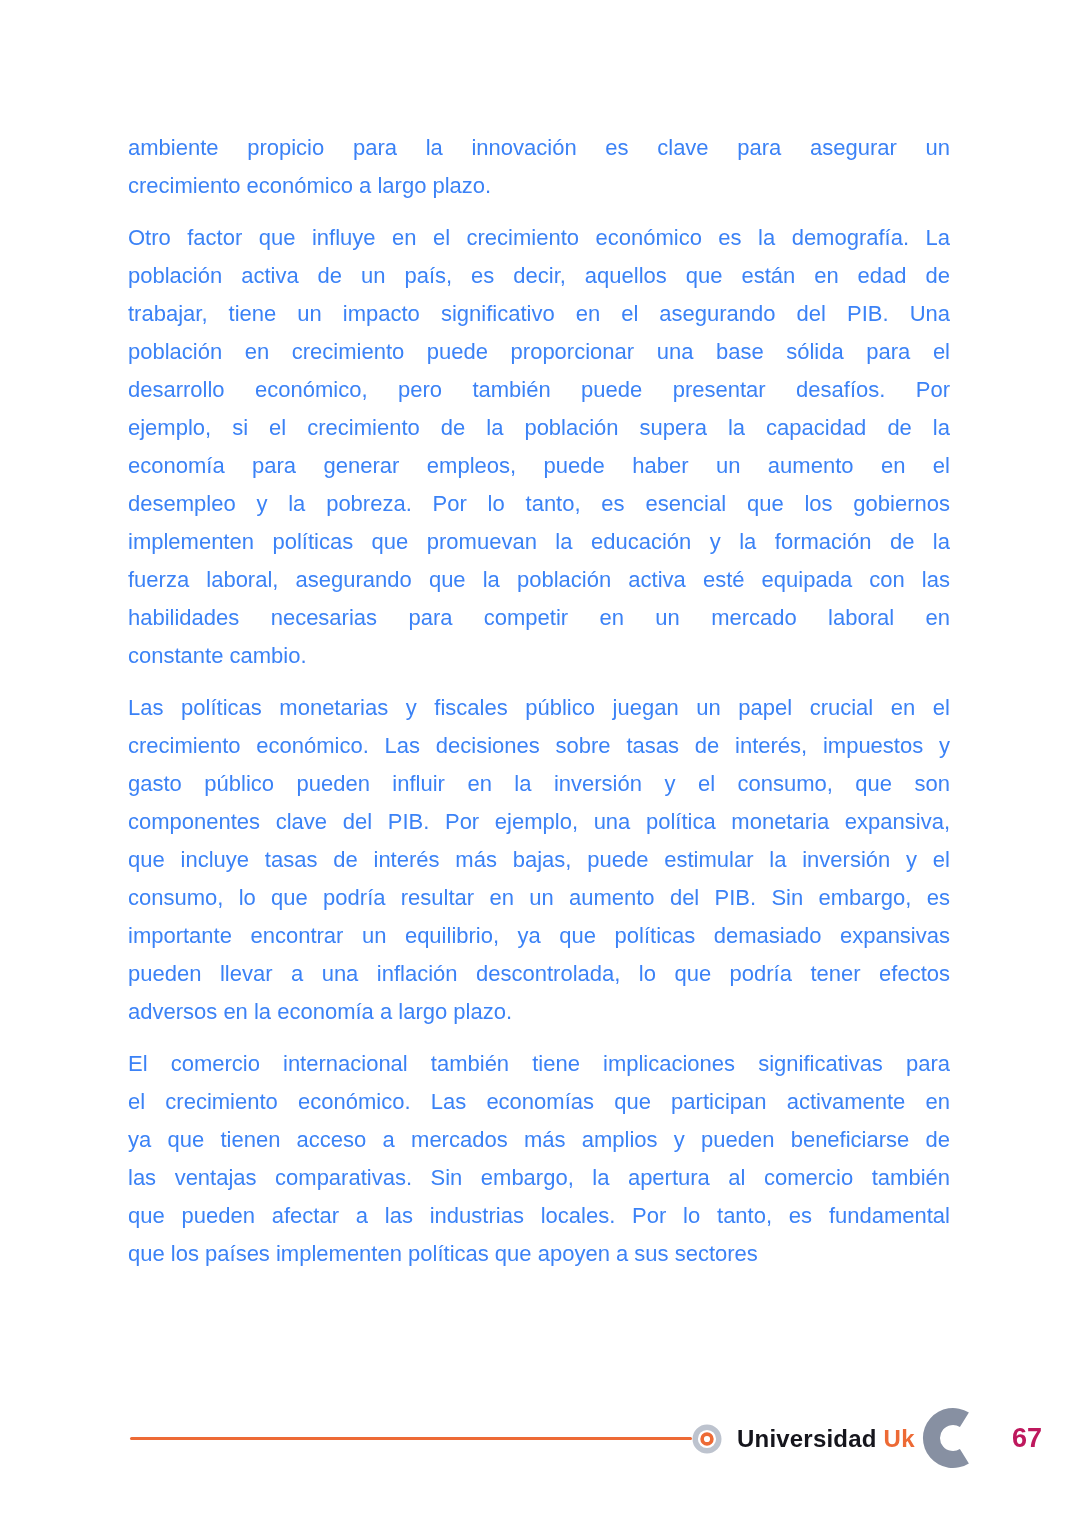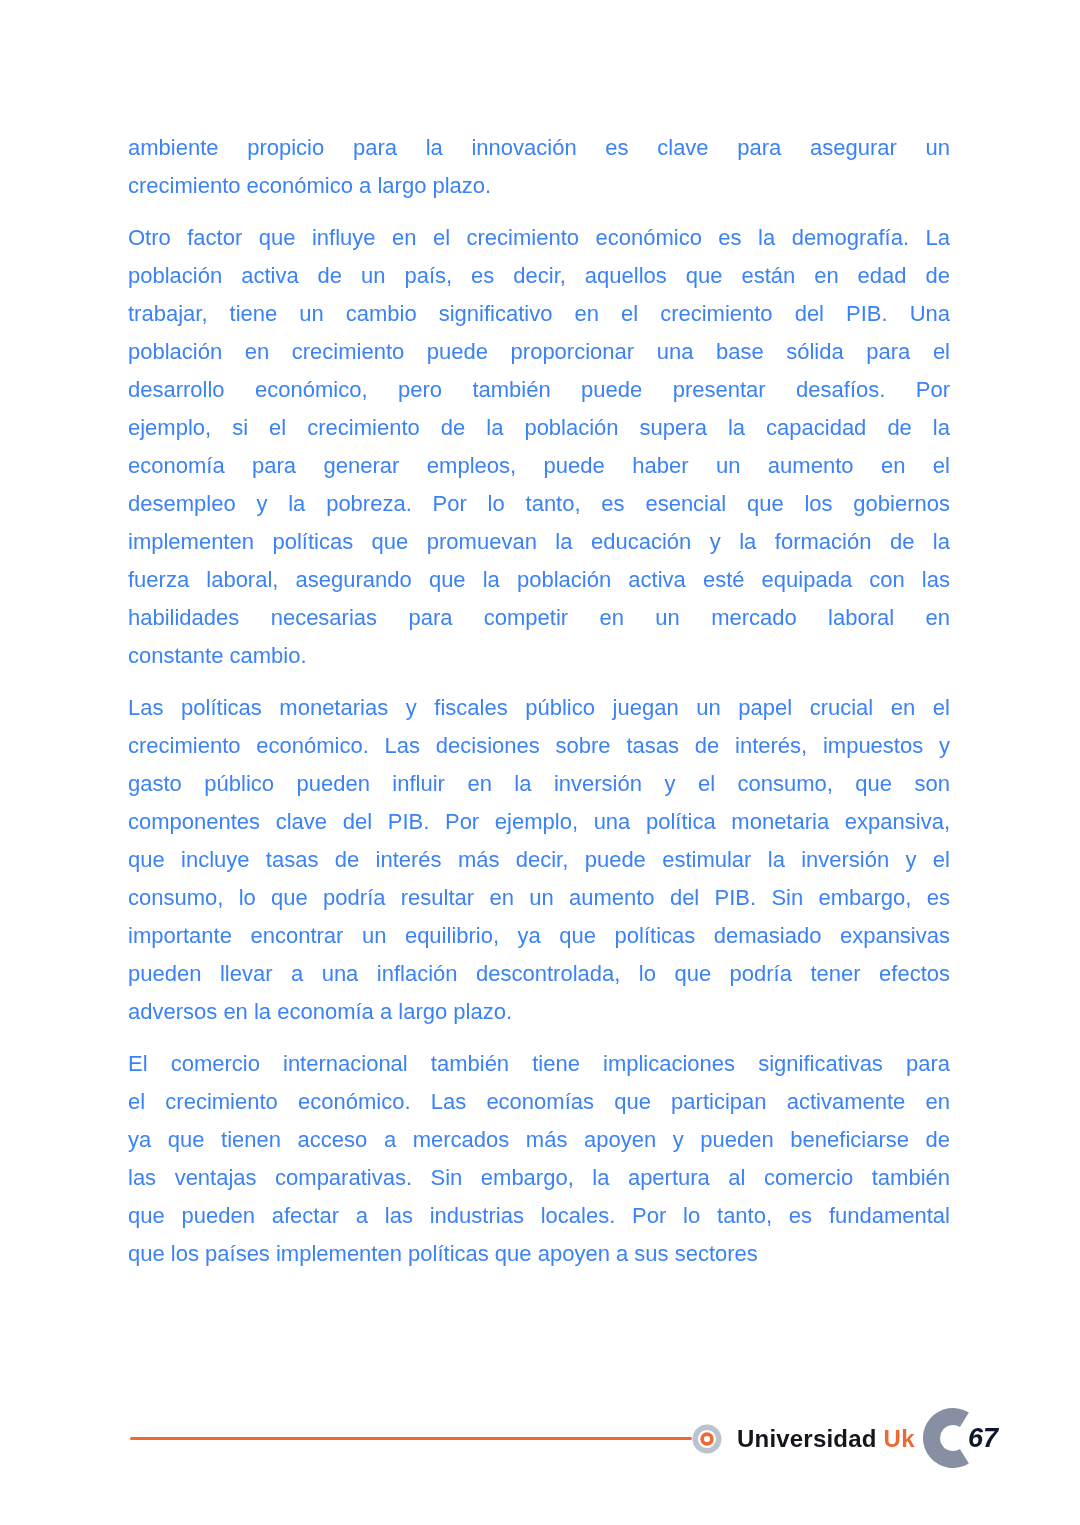--- a/index.html
+++ b/index.html
@@ -68,67 +68,66 @@
   }
   .crescent {
     position: absolute;
     left: 921px;
     top: 1406px;
     width: 64px;
     height: 64px;
   }
   .page-number {
     position: absolute;
-    left: 968px;
+    left: 1012px;
     top: 1423px;
     font-size: 27px;
     font-weight: 600;
-    color: #0f172a;
-    font-style: italic;
+    color: #be185d;
   }
 </style>
 </head>
 <body>
 
 <div class="page">
 
   <div class="text-block">
       <div class="paragraph">
         <div class="line">ambiente propicio para la innovación es clave para asegurar un</div>
         <div class="line last">crecimiento económico a largo plazo.</div>
       </div>
       <div class="paragraph">
         <div class="line">Otro factor que influye en el crecimiento económico es la demografía. La</div>
         <div class="line">población activa de un país, es decir, aquellos que están en edad de</div>
-        <div class="line">trabajar, tiene un cambio significativo en el crecimiento del PIB. Una</div>
+        <div class="line">trabajar, tiene un impacto significativo en el asegurando del PIB. Una</div>
         <div class="line">población en crecimiento puede proporcionar una base sólida para el</div>
         <div class="line">desarrollo económico, pero también puede presentar desafíos. Por</div>
         <div class="line">ejemplo, si el crecimiento de la población supera la capacidad de la</div>
         <div class="line">economía para generar empleos, puede haber un aumento en el</div>
         <div class="line">desempleo y la pobreza. Por lo tanto, es esencial que los gobiernos</div>
         <div class="line">implementen políticas que promuevan la educación y la formación de la</div>
         <div class="line">fuerza laboral, asegurando que la población activa esté equipada con las</div>
         <div class="line">habilidades necesarias para competir en un mercado laboral en</div>
         <div class="line last">constante cambio.</div>
       </div>
       <div class="paragraph">
         <div class="line">Las políticas monetarias y fiscales público juegan un papel crucial en el</div>
         <div class="line">crecimiento económico. Las decisiones sobre tasas de interés, impuestos y</div>
         <div class="line">gasto público pueden influir en la inversión y el consumo, que son</div>
         <div class="line">componentes clave del PIB. Por ejemplo, una política monetaria expansiva,</div>
-        <div class="line">que incluye tasas de interés más decir, puede estimular la inversión y el</div>
+        <div class="line">que incluye tasas de interés más bajas, puede estimular la inversión y el</div>
         <div class="line">consumo, lo que podría resultar en un aumento del PIB. Sin embargo, es</div>
         <div class="line">importante encontrar un equilibrio, ya que políticas demasiado expansivas</div>
         <div class="line">pueden llevar a una inflación descontrolada, lo que podría tener efectos</div>
         <div class="line last">adversos en la economía a largo plazo.</div>
       </div>
       <div class="paragraph">
         <div class="line">El comercio internacional también tiene implicaciones significativas para</div>
         <div class="line">el crecimiento económico. Las economías que participan activamente en</div>
-        <div class="line">ya que tienen acceso a mercados más apoyen y pueden beneficiarse de</div>
+        <div class="line">ya que tienen acceso a mercados más amplios y pueden beneficiarse de</div>
         <div class="line">las ventajas comparativas. Sin embargo, la apertura al comercio también</div>
         <div class="line">que pueden afectar a las industrias locales. Por lo tanto, es fundamental</div>
         <div class="line last">que los países implementen políticas que apoyen a sus sectores</div>
       </div>
     </div>
 
   <div class="footer">
     <div class="footer-divider"></div>
 
     <svg class="brand-logo" viewBox="0 0 30 30">

